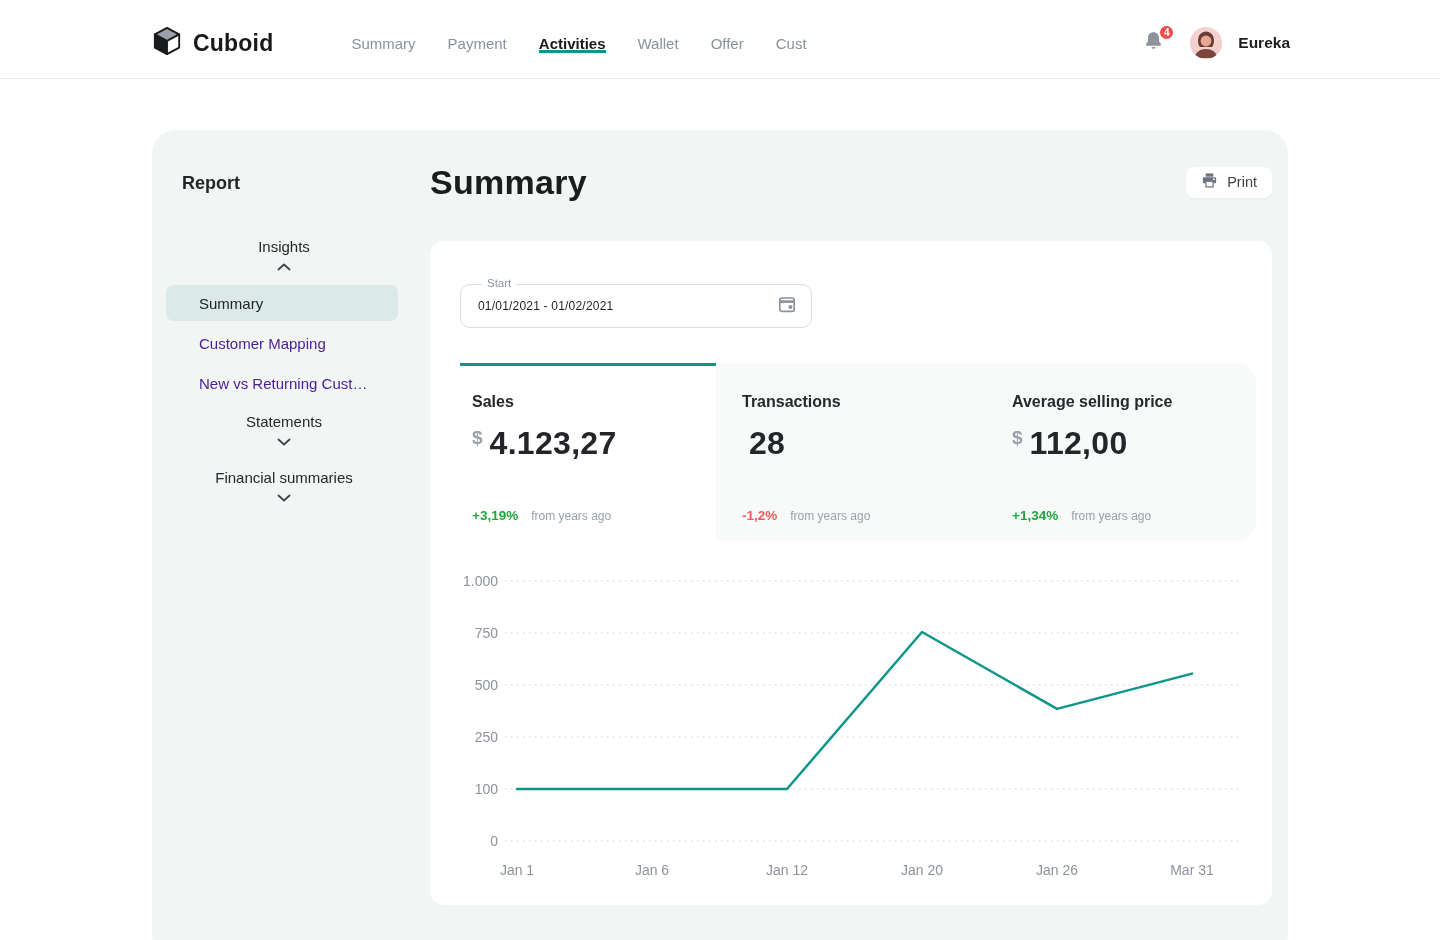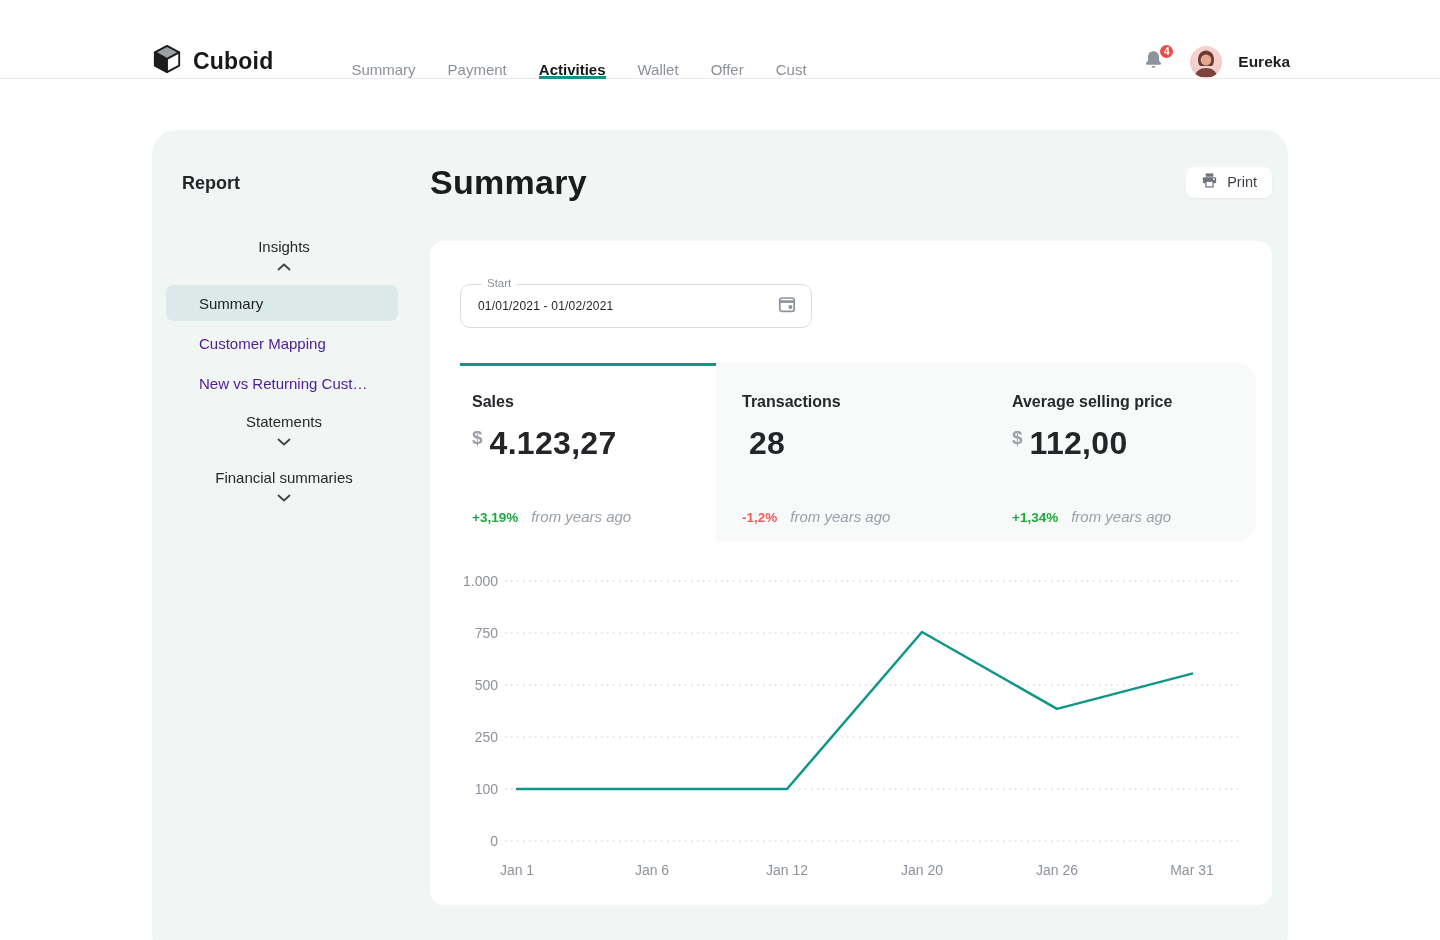--- a/index.html
+++ b/index.html
@@ -13,21 +13,21 @@
     --card-bg:#f1f5f4;
     --panel-bg:#f8fafa;
     --pill-bg:#dbe9e8;
     --border:#e9ebee;
   }
   *{margin:0;padding:0;box-sizing:border-box;}
   html,body{width:1440px;height:940px;overflow:hidden;background:#fff;
     font-family:"Liberation Sans",sans-serif;color:var(--text-dark);}
 
   
-  .topbar{height:79px;display:flex;align-items:flex-end;padding:8px 150px 0 152px;
+  .topbar{height:79px;display:flex;align-items:center;padding:8px 150px 0 152px;
     border-bottom:1px solid var(--border);background:#fff;}
   .brand{display:flex;align-items:center;gap:11px;cursor:pointer;}
   .brand-name{font-size:23px;font-weight:700;letter-spacing:.2px;color:#17181a;}
   .nav{display:flex;margin-left:62px;}
   .nav-item{position:relative;display:flex;align-items:center;padding:0 16px;
     font-size:15px;color:#8b909a;cursor:pointer;}
   .nav-item.active{color:#17181a;font-weight:700;}
   .nav-item.active::after{content:"";position:absolute;left:16px;right:16px;bottom:-1px;
     height:3px;background:var(--accent);}
   .top-right{margin-left:auto;display:flex;align-items:center;gap:16px;}
@@ -79,21 +79,21 @@
   .stat-group{flex:1;display:flex;background:var(--panel-bg);border-radius:2px 20px 20px 2px;}
   .stat-group .stat{flex:1;border-top:3px solid transparent;padding-left:26px;}
   .stat-label{font-size:16px;font-weight:600;color:#26282b;}
   .stat-value-row{margin-top:14px;display:flex;align-items:flex-start;}
   .stat-currency{font-size:19px;font-weight:700;color:#9ba0a8;margin:2px 7px 0 0;}
   .stat-value{font-size:32px;font-weight:800;color:#232528;letter-spacing:.3px;}
   .stat-delta-row{margin-top:46px;display:flex;align-items:baseline;gap:13px;}
   .stat-delta{font-size:13.5px;font-weight:700;}
   .stat-delta.up{color:var(--positive);}
   .stat-delta.down{color:var(--negative);}
-  .stat-note{font-size:15px;color:#9aa0a8;font-style:italic;}
+  .stat-note{font-size:12px;color:#9aa0a8;}
 
   
   .chart-wrap{margin-top:20px;}
   .chart-wrap svg text{font-family:"Liberation Sans",sans-serif;font-size:14px;fill:#8d929b;}
 </style>
 </head>
 <body>
 
 <header class="topbar">
   <div class="brand">

